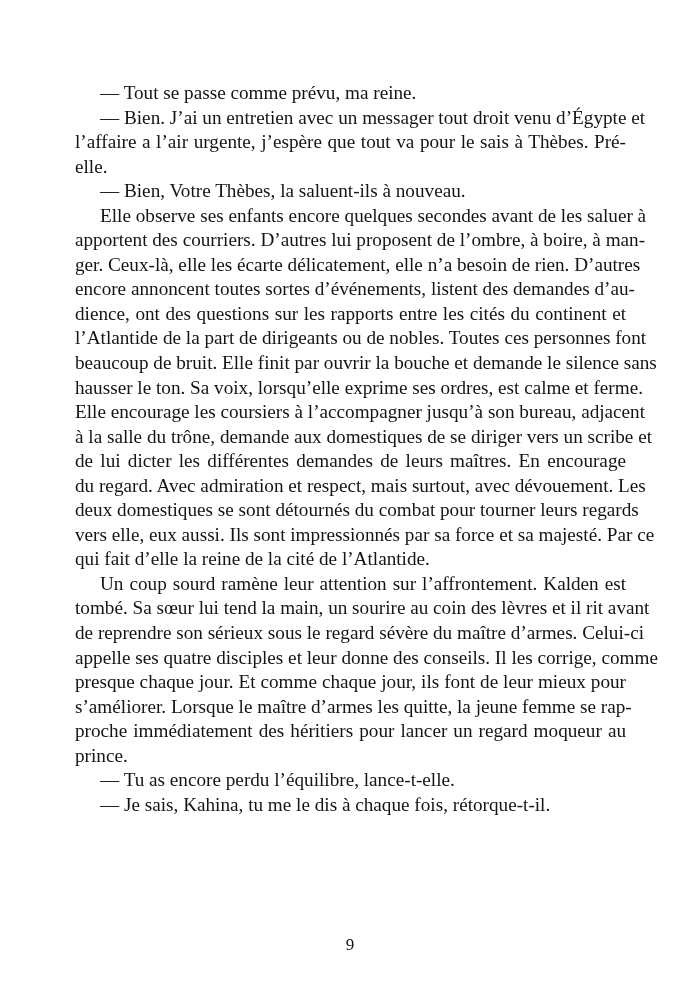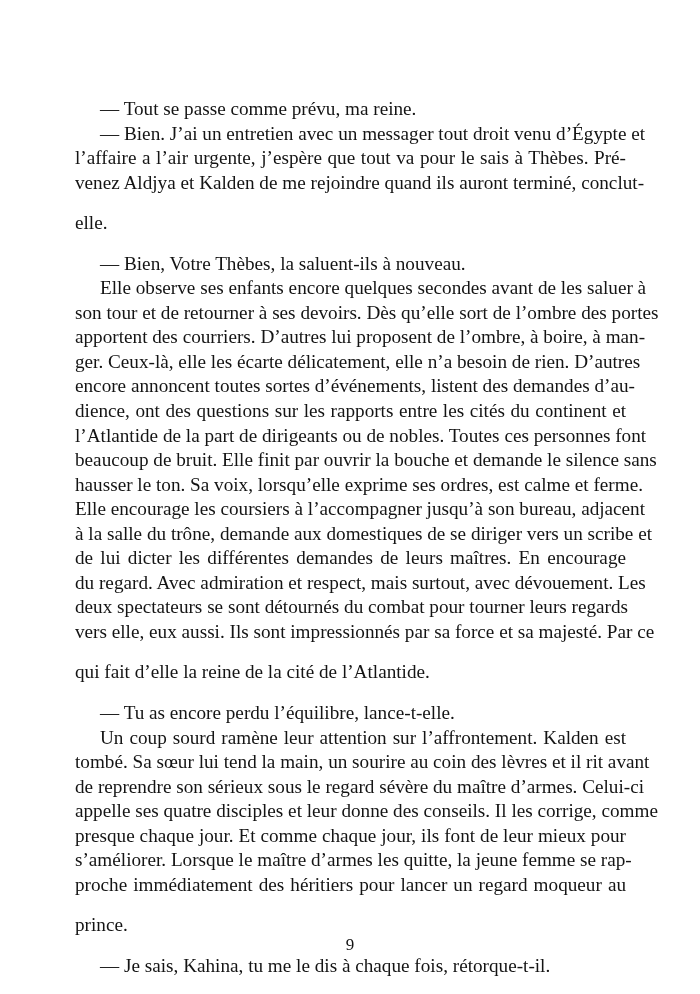--- a/index.html
+++ b/index.html
@@ -27,21 +27,20 @@
     }
     .line {
       display: block;
       text-align: justify;
       text-align-last: justify;
       white-space: nowrap;
       height: 24.55px;
     }
     .line.last {
       text-align-last: left;
-      margin-top: 16px;
     }
     .line.indent {
       padding-left: 25px;
     }
     .page-number {
       position: absolute;
       left: 0;
       width: 700px;
       top: 935px;
       text-align: center;
@@ -53,55 +52,53 @@
 </head>
 <body>
 
 <div class="page">
   <div class="paragraph">
     <span class="line indent last">— Tout se passe comme prévu, ma reine.</span>
   </div>
   <div class="paragraph">
     <span class="line indent">— Bien. J’ai un entretien avec un messager tout droit venu d’Égypte et</span>
     <span class="line">l’affaire a l’air urgente, j’espère que tout va pour le sais à Thèbes. Pré-</span>
-    <span class="line">venez Aldjya et Kalden de me rejoindre quand ils auront terminé, conclut-</span>
     <span class="line last">elle.</span>
   </div>
   <div class="paragraph">
     <span class="line indent last">— Bien, Votre Thèbes, la saluent-ils à nouveau.</span>
   </div>
   <div class="paragraph">
     <span class="line indent">Elle observe ses enfants encore quelques secondes avant de les saluer à</span>
-    <span class="line">son tour et de retourner à ses devoirs. Dès qu’elle sort de l’ombre des portes</span>
     <span class="line">apportent des courriers. D’autres lui proposent de l’ombre, à boire, à man-</span>
     <span class="line">ger. Ceux-là, elle les écarte délicatement, elle n’a besoin de rien. D’autres</span>
     <span class="line">encore annoncent toutes sortes d’événements, listent des demandes d’au-</span>
     <span class="line">dience, ont des questions sur les rapports entre les cités du continent et</span>
     <span class="line">l’Atlantide de la part de dirigeants ou de nobles. Toutes ces personnes font</span>
     <span class="line">beaucoup de bruit. Elle finit par ouvrir la bouche et demande le silence sans</span>
     <span class="line">hausser le ton. Sa voix, lorsqu’elle exprime ses ordres, est calme et ferme.</span>
     <span class="line">Elle encourage les coursiers à l’accompagner jusqu’à son bureau, adjacent</span>
     <span class="line">à la salle du trône, demande aux domestiques de se diriger vers un scribe et</span>
     <span class="line">de lui dicter les différentes demandes de leurs maîtres. En encourage</span>
     <span class="line">du regard. Avec admiration et respect, mais surtout, avec dévouement. Les</span>
-    <span class="line">deux spectateurs se sont détournés du combat pour tourner leurs regards</span>
+    <span class="line">deux domestiques se sont détournés du combat pour tourner leurs regards</span>
     <span class="line">vers elle, eux aussi. Ils sont impressionnés par sa force et sa majesté. Par ce</span>
     <span class="line last">qui fait d’elle la reine de la cité de l’Atlantide.</span>
-  </div>
-  <div class="paragraph">
-    <span class="line indent last">— Tu as encore perdu l’équilibre, lance-t-elle.</span>
   </div>
   <div class="paragraph">
     <span class="line indent">Un coup sourd ramène leur attention sur l’affrontement. Kalden est</span>
     <span class="line">tombé. Sa sœur lui tend la main, un sourire au coin des lèvres et il rit avant</span>
     <span class="line">de reprendre son sérieux sous le regard sévère du maître d’armes. Celui-ci</span>
     <span class="line">appelle ses quatre disciples et leur donne des conseils. Il les corrige, comme</span>
     <span class="line">presque chaque jour. Et comme chaque jour, ils font de leur mieux pour</span>
     <span class="line">s’améliorer. Lorsque le maître d’armes les quitte, la jeune femme se rap-</span>
     <span class="line">proche immédiatement des héritiers pour lancer un regard moqueur au</span>
     <span class="line last">prince.</span>
   </div>
   <div class="paragraph">
+    <span class="line indent last">— Tu as encore perdu l’équilibre, lance-t-elle.</span>
+  </div>
+  <div class="paragraph">
     <span class="line indent last">— Je sais, Kahina, tu me le dis à chaque fois, rétorque-t-il.</span>
   </div>
 </div>
 
 <div class="page-number">9</div>
 
 </body></html>

